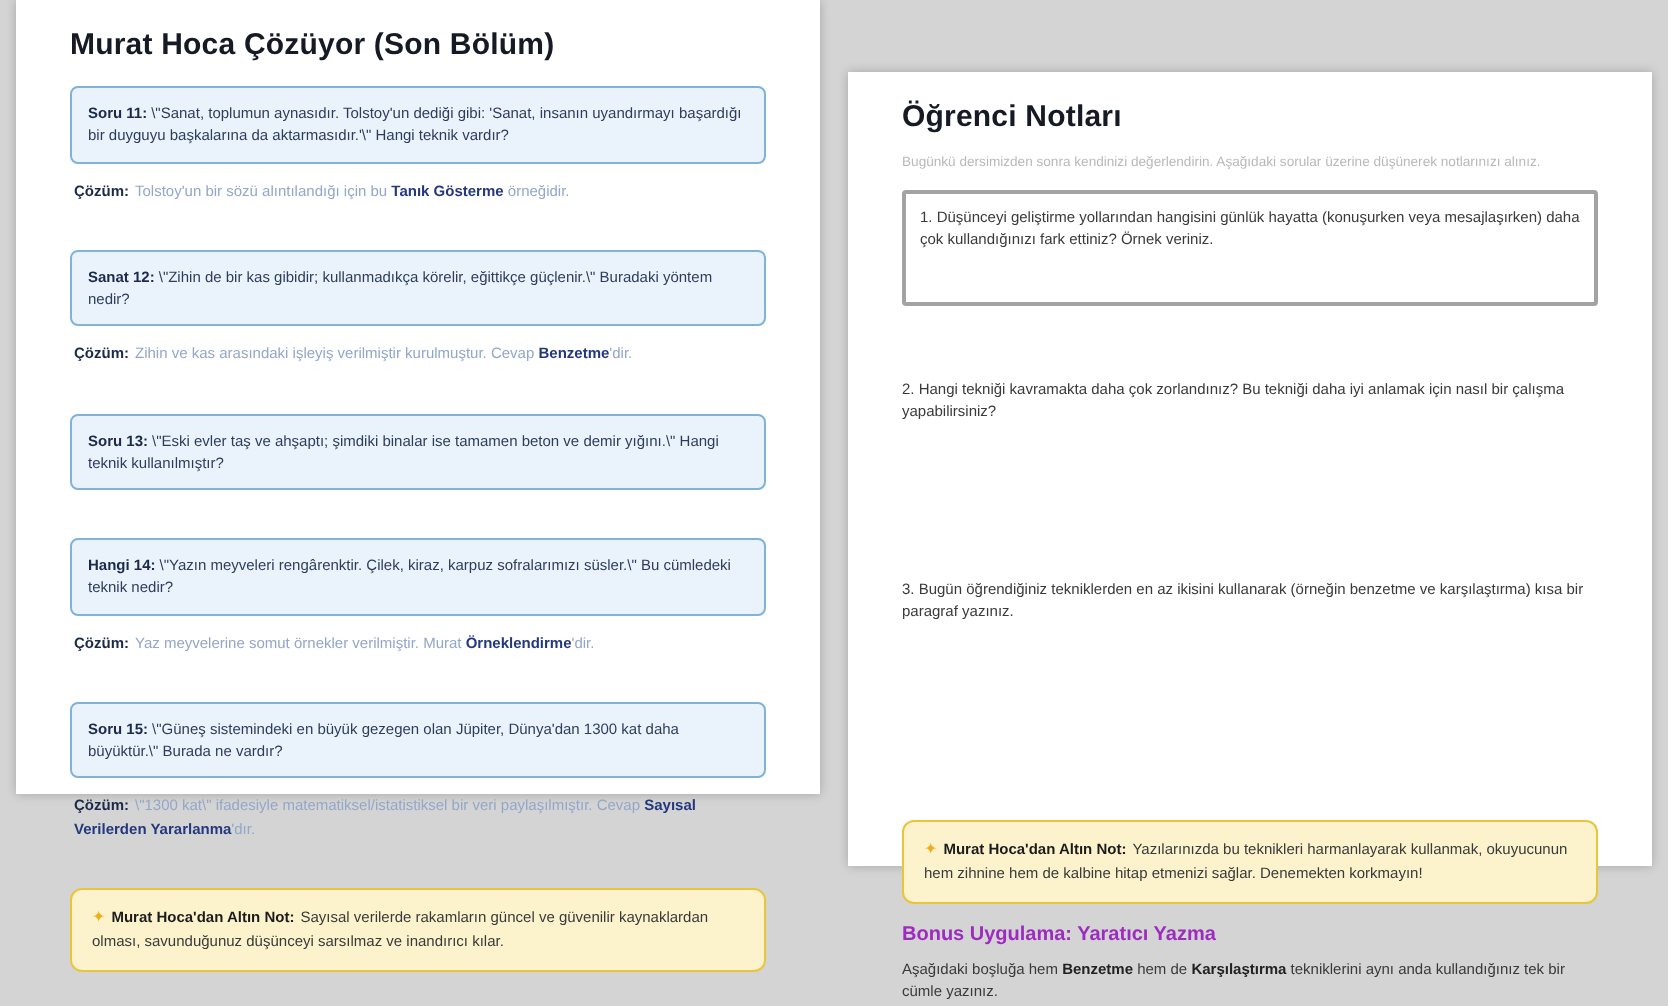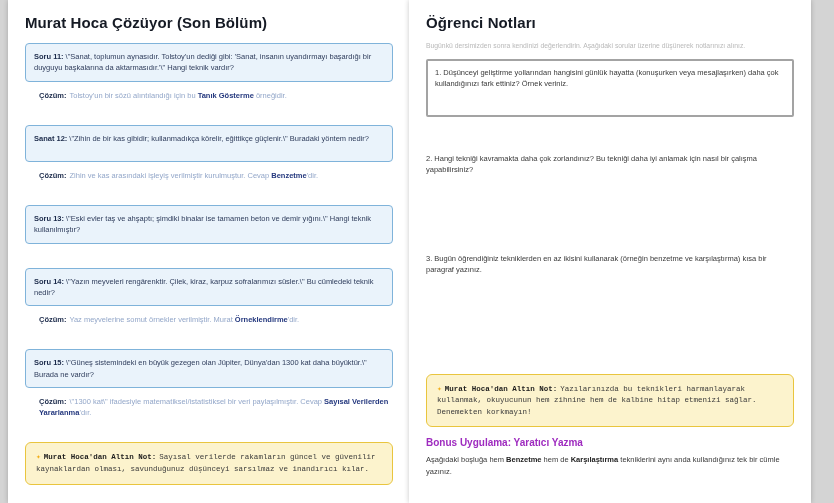--- a/index.html
+++ b/index.html
@@ -5,58 +5,57 @@
   html, body { margin: 0; padding: 0; }
   body {
     width: 834px; height: 503px;
     background: #d4d4d4;
     overflow: hidden;
     font-family: "Liberation Sans", "DejaVu Sans", sans-serif;
     position: relative;
   }
   .page {
     position: absolute; top: 0;
-    width: 402px; height: 503px;
+    width: 402px; height: 397px;
     background: #ffffff;
     box-shadow: 0 0 5px rgba(0,0,0,0.22);
-    padding: 14px 17px;
+    padding: 14px 27px;
     box-sizing: border-box;
   }
   .page-left  { left: 8px; }
-  .page-right { left: 409px; }
+  .page-right { left: 424px; margin-top: 36px; }
 
   h1.page-title {
     font-size: 15px; font-weight: bold; color: #15192294;
     color: #151a24; margin: 0; letter-spacing: 0.1px;
   }
   .page-left h1.page-title { margin-bottom: 12px; }
 
   .qa { margin-bottom: 24px; }
   .q-box {
     background: #eaf3fb;
     border: 1px solid #7fb3da;
     border-radius: 4px;
     padding: 7px 8px;
     min-height: 37px;
     box-sizing: border-box;
     font-size: 7.5px; line-height: 1.5; color: #2f3d5c;
   }
   .q-label  { font-weight: bold; color: #1b2a4a; margin-right: 2px; }
-  .solution { margin-top: 8px; padding-left: 2px; font-size: 7.5px; line-height: 1.5; color: #93a7c9; margin-left: 12px; }
+  .solution { margin-top: 8px; padding-left: 2px; font-size: 7.5px; line-height: 1.5; color: #93a7c9; }
   .sol-label  { font-weight: bold; color: #1b2a4a; margin-right: 3px; }
   .sol-answer { font-weight: bold; color: #24387e; }
 
   .note {
     background: #fcf3cd;
     border: 1.5px solid #e9c53e;
     border-radius: 6px;
     padding: 8px 10px;
     font-size: 7.5px; line-height: 1.55; color: #3a3a3a;
     box-sizing: border-box;
-    font-family: Liberation Mono, monospace;
   }
   .note-left { margin-top: 20px; }
   .star { color: #f2ae19; margin-right: 3px; font-size: 8px; }
   .note-label { font-weight: bold; color: #1c1c1c; margin-right: 3px; }
 
   .subtitle { font-size: 6.8px; color: #b9b9b9; margin: 10px 0 0; line-height: 1.4; }
   .answer-box {
     margin-top: 8px;
     border: 2px solid #a3a3a3;
     border-radius: 2px;
@@ -98,21 +97,21 @@
   </div>
 
   <div class="qa">
     <div class="q-box">
       <span class="q-label">Soru 13:</span><span class="q-text">\"Eski evler taş ve ahşaptı; şimdiki binalar ise tamamen beton ve demir yığını.\" Hangi teknik kullanılmıştır?</span>
     </div>
   </div>
 
   <div class="qa">
     <div class="q-box">
-      <span class="q-label">Soru 14:</span><span class="q-text">\"Yazın meyveleri rengârenktir. Çilek, kiraz, karpuz sofralarımızı süsler.\" Bu cümledeki teknik nedir?</span>
+      <span class="q-label">Hangi 14:</span><span class="q-text">\"Yazın meyveleri rengârenktir. Çilek, kiraz, karpuz sofralarımızı süsler.\" Bu cümledeki teknik nedir?</span>
     </div>
     <div class="solution">
       <span class="sol-label">Çözüm:</span><span class="sol-text">Yaz meyvelerine somut örnekler verilmiştir. Murat </span><span class="sol-answer">Örneklendirme</span><span class="sol-text">'dir.</span>
     </div>
   </div>
 
   <div class="qa">
     <div class="q-box">
       <span class="q-label">Soru 15:</span><span class="q-text">\"Güneş sistemindeki en büyük gezegen olan Jüpiter, Dünya'dan 1300 kat daha büyüktür.\" Burada ne vardır?</span>
     </div>

